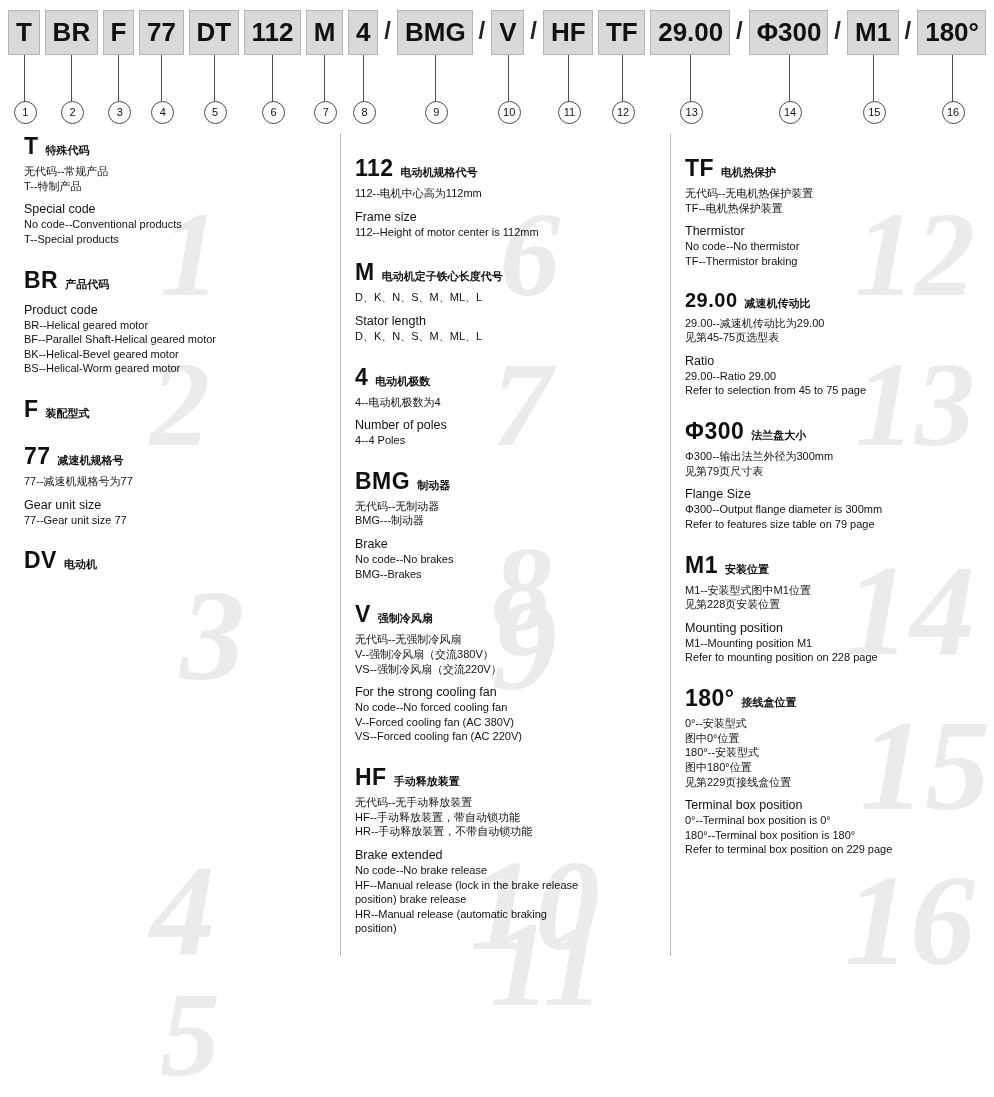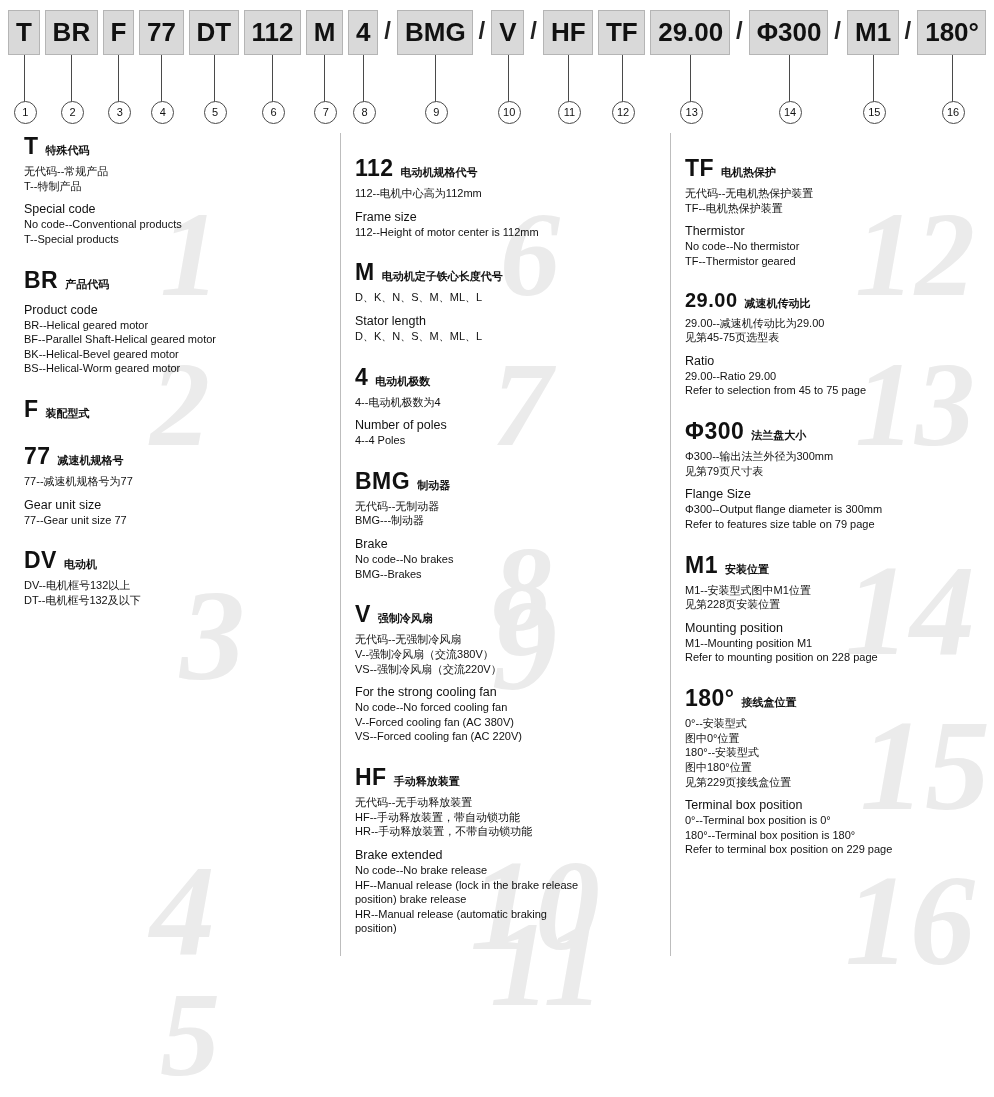--- a/index.html
+++ b/index.html
@@ -248,22 +248,20 @@
         <div class="sub">
           <div class="sub-title">Gear unit size</div>
           <div class="lines">77--Gear unit size 77</div>
         </div>
       </div>
       <div class="entry">
         <div class="head">
           <span class="code">DV</span>
           <span class="cn-title">电动机</span>
         </div>
-        <div class="lines">DV--电机框号132以上
-DT--电机框号132及以下</div>
       </div>
     </div>
     <div class="col c2">
       <div class="divider-top"></div>
       <div class="entry">
         <div class="head">
           <span class="code">112</span>
           <span class="cn-title">电动机规格代号</span>
         </div>
         <div class="lines">112--电机中心高为112mm</div>
@@ -345,21 +343,21 @@
       <div class="entry">
         <div class="head">
           <span class="code">TF</span>
           <span class="cn-title">电机热保护</span>
         </div>
         <div class="lines">无代码--无电机热保护装置
 TF--电机热保护装置</div>
         <div class="sub">
           <div class="sub-title">Thermistor</div>
           <div class="lines">No code--No thermistor
-TF--Thermistor geared</div>
+TF--Thermistor braking</div>
         </div>
       </div>
       <div class="entry">
         <div class="head">
           <span class="code small">29.00</span>
           <span class="cn-title">减速机传动比</span>
         </div>
         <div class="lines">29.00--减速机传动比为29.00
 见第45-75页选型表</div>
         <div class="sub">

